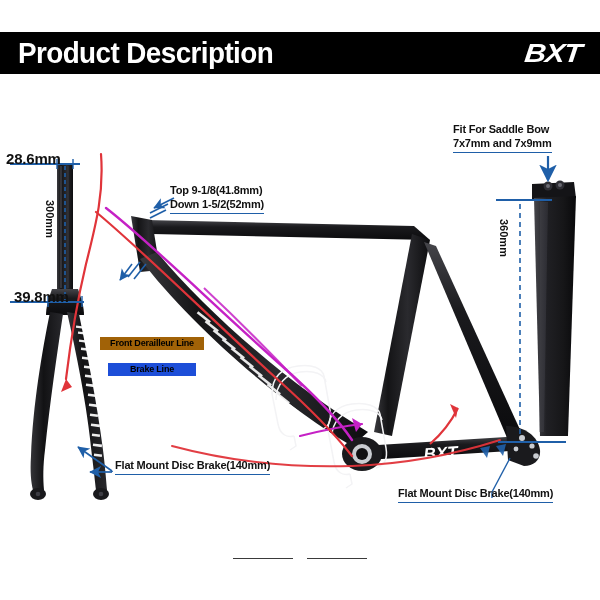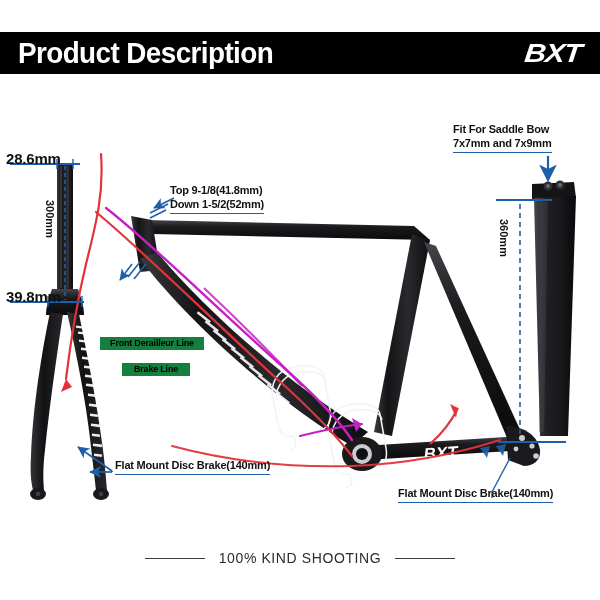--- a/index.html
+++ b/index.html
@@ -337,37 +337,36 @@
     <line x1="548" y1="82" x2="548" y2="106" stroke="#1f5fa8" stroke-width="2.2" marker-end="url(#arrowBlue)"></line>
 
     <g stroke="#1f5fa8" stroke-width="1.4" fill="none">
       <line x1="510" y1="384" x2="492" y2="418"></line>
       <line x1="492" y1="418" x2="492" y2="424"></line>
     </g>
   </svg>
 
   <div class="dim-label" style="left:6px; top:76px;">28.6mm</div>
   <div class="dim-vert" style="left:44px; top:126px;">300mm</div>
-  <div class="dim-label" style="left:6px; top:214px;">39.8mm</div>
+  <div class="dim-label" style="left:14px; top:214px;">39.8mm</div>
 
   <div class="callout ul" style="left:170px; top:110px;">
     <div>Top 9-1/8(41.8mm)</div>
     <div>Down 1-5/2(52mm)</div>
   </div>
 
-  <div class="legend-badge" style="left:100px; top:263px; width:104px; background:#15803d;">Front Derailleur Line</div>
-  <div class="legend-badge" style="left:108px; top:289px; width:68px; background:#15803d;margin-left:14px;">Brake Line</div>
+  <div class="legend-badge" style="left:100px; top:263px; width:104px; background:#a16207;">Front Derailleur Line</div>
+  <div class="legend-badge" style="left:108px; top:289px; width:88px; background:#1d4ed8;">Brake Line</div>
 
   <div class="callout ul" style="left:115px; top:385px;">Flat Mount Disc Brake(140mm)</div>
   <div class="callout ul" style="left:398px; top:413px;">Flat Mount Disc Brake(140mm)</div>
 
   <div class="callout ul" style="left:453px; top:49px;">
     <div>Fit For Saddle Bow</div>
     <div>7x7mm and 7x9mm</div>
   </div>
   <div class="dim-vert" style="left:498px; top:145px;">360mm</div>
 </div>
 
 <div class="footer">
   <div class="footer-rule"></div>
-  <div class="footer-text">100% KIND SHOOTING</div>
   <div class="footer-rule"></div>
 </div>
 
 </body></html>

